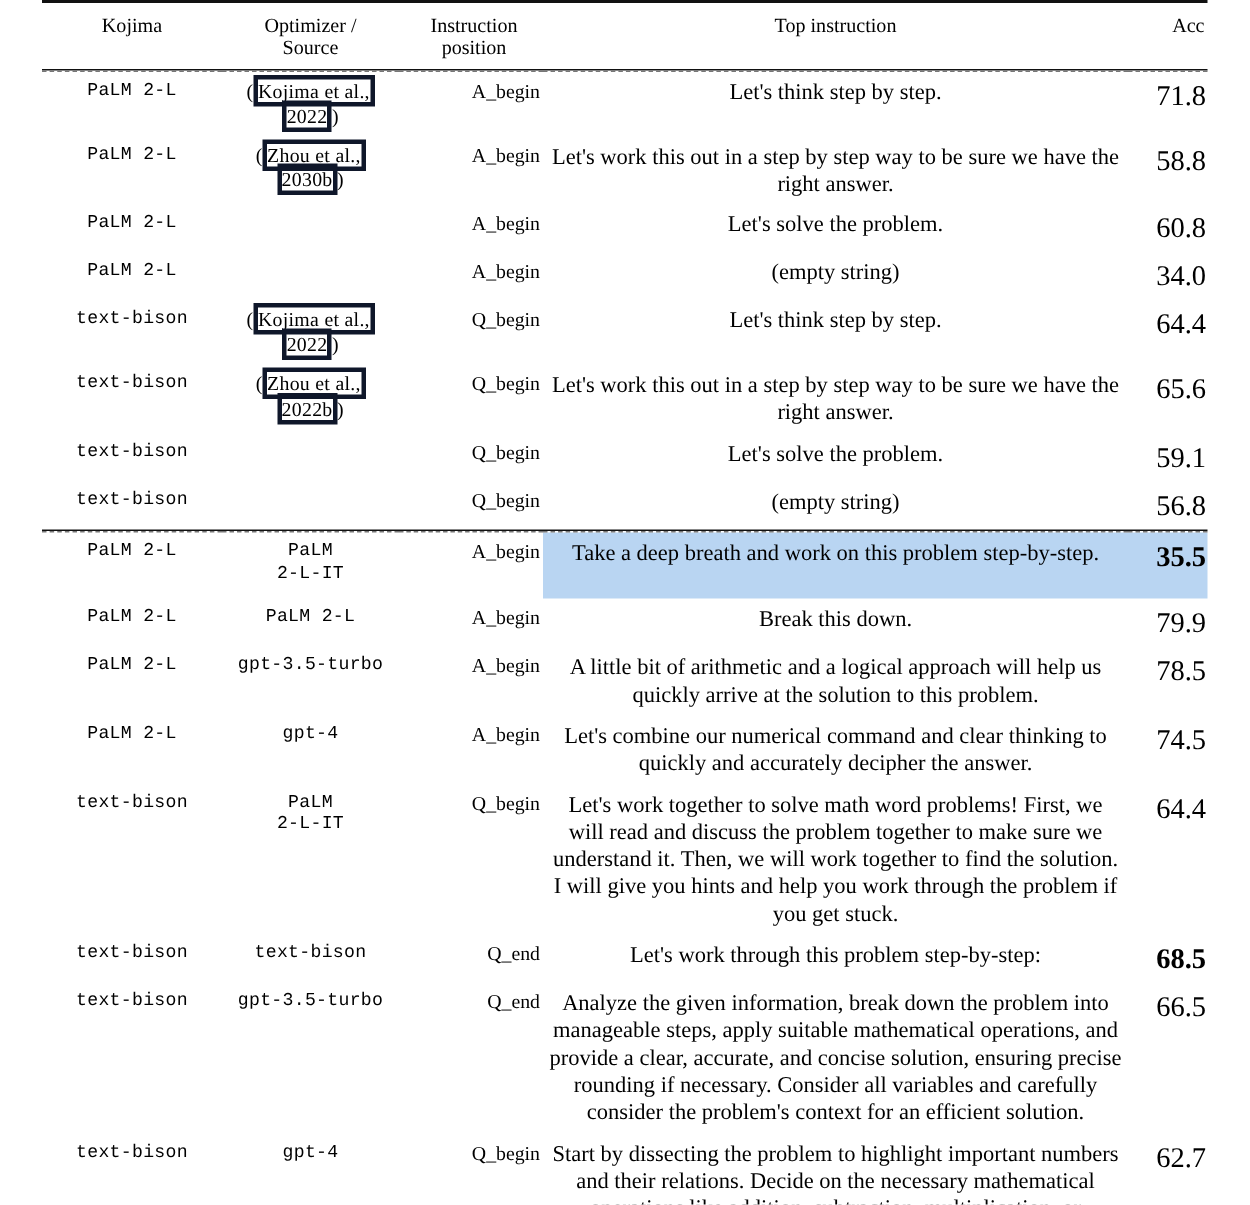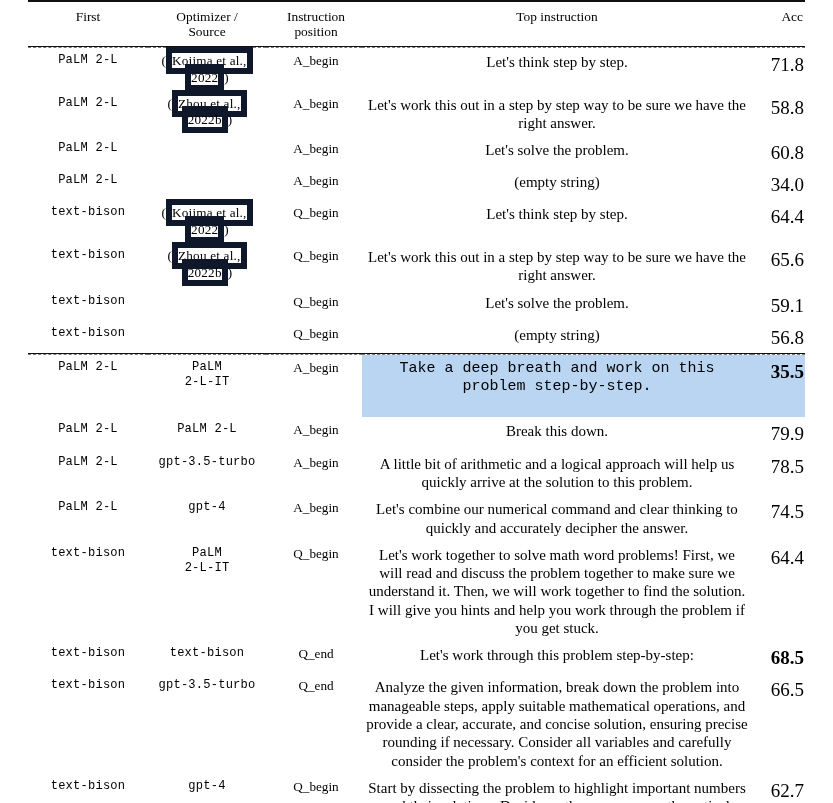--- a/index.html
+++ b/index.html
@@ -87,21 +87,21 @@
   }
   td.cell-scorer, td.cell-opt {
     font-family: "Liberation Mono", "DejaVu Sans Mono", monospace;
     font-size: 12.1px;
     text-align: center;
     white-space: pre-line;
     letter-spacing: 0.2px;
   }
   td.cell-pos {
     font-size: 13.2px;
-    text-align: center;
+    text-align: right;
     padding-left: 6px;
     white-space: nowrap;
   }
   td.cell-instr {
     font-size: 15px;
     text-align: center;
     padding-left: 4px;
     padding-right: 4px;
   }
   td.cell-acc {
@@ -109,25 +109,25 @@
     text-align: right;
     white-space: nowrap;
     padding-right: 1px;
   }
   td.cell-acc.bold { font-weight: bold; }
 
   
   td.hl {
     background: #b9d5f2;
   }
-  td.cell-instr.hl { padding-top: 5px; padding-bottom: 21px; font-family: Liberation Mono, monospace; }
+  td.cell-instr.hl { padding-top: 5px; padding-bottom: 21px; }
 
   
   .cite-box {
-    border: 6px solid #0f172a;
+    border: 3px solid #0f172a;
     padding: 0 0px;
     display: inline;
     box-decoration-break: clone;
     -webkit-box-decoration-break: clone;
   }
   .cite-wrap { display: inline; }
 </style>
 </head>
 <body>
 
@@ -139,21 +139,21 @@
         <col class="col-pos">
         <col class="col-instr">
         <col class="col-acc">
     </colgroup>
 
     <thead>
       <tr class="rule-top">
           <td colspan="5"></td>
         </tr>
       <tr>
-        <th class="col-scorer">First</th>
+        <th class="col-scorer">Kojima</th>
         <th class="col-opt" style="white-space:pre-line;text-align:center;">Optimizer /
 Source</th>
         <th class="col-pos" style="white-space:pre-line; text-align:center; padding-left:6px;">Instruction
 position</th>
         <th class="col-instr">Top instruction</th>
         <th class="col-acc">Acc</th>
       </tr>
       <tr class="rule-mid">
           <td colspan="5"></td>
         </tr>
@@ -167,21 +167,21 @@
           <td class="cell-scorer">PaLM 2-L</td>
           <td class="cell-opt"><span class="cite-wrap" style="font-family: &quot;Liberation Serif&quot;, serif; font-size: 13.2px;"><span>(</span><span class="cite-box" style="white-space: pre-line;">Kojima et al.,
 2022</span><span>)</span></span></td>
           <td class="cell-pos">A_begin</td>
           <td class="cell-instr">Let's think step by step.</td>
           <td class="cell-acc">71.8</td>
         </tr>
         <tr>
           <td class="cell-scorer">PaLM 2-L</td>
           <td class="cell-opt"><span class="cite-wrap" style="font-family: &quot;Liberation Serif&quot;, serif; font-size: 13.2px;"><span>(</span><span class="cite-box" style="white-space: pre-line;">Zhou et al.,
-2022b</span><span>)</span></span></td>
+2030b</span><span>)</span></span></td>
           <td class="cell-pos">A_begin</td>
           <td class="cell-instr">Let's work this out in a step by step way to be sure we have the right answer.</td>
           <td class="cell-acc">58.8</td>
         </tr>
         <tr>
           <td class="cell-scorer">PaLM 2-L</td>
           <td class="cell-opt"></td>
           <td class="cell-pos">A_begin</td>
           <td class="cell-instr">Let's solve the problem.</td>
           <td class="cell-acc">60.8</td>

